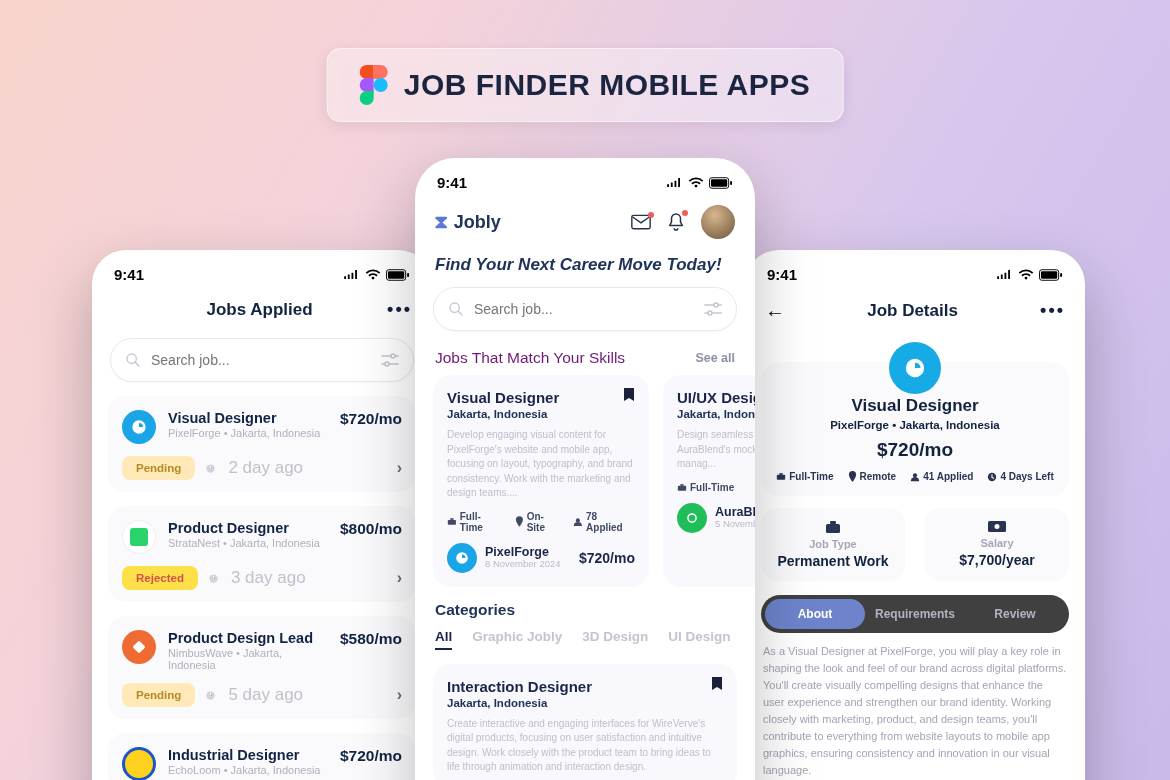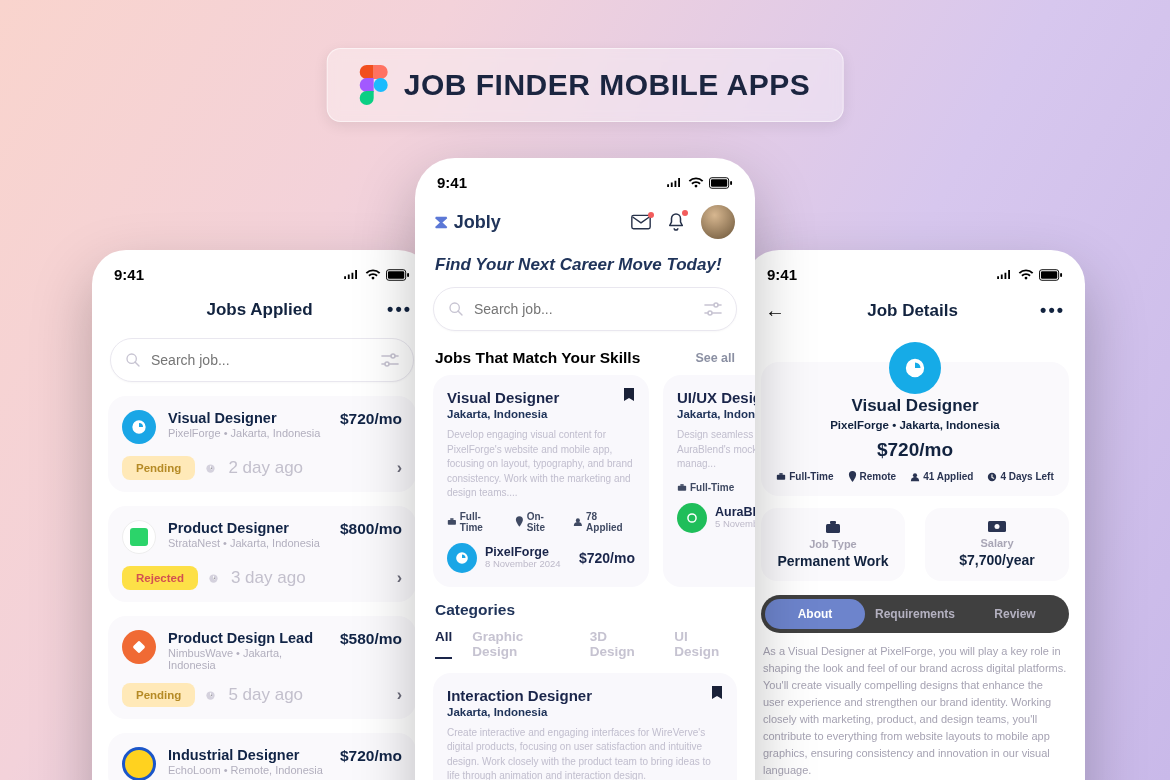--- a/index.html
+++ b/index.html
@@ -74,21 +74,21 @@
   .app-top { display:flex; align-items:center; padding: 8px 20px 10px; gap:10px; }
   .brand { display:flex; align-items:center; gap:6px; font-weight:800; color:#20345a; font-size:18px; }
   .brand-ic { color:#5c78d6; font-size:18px; transform: scaleX(1.1); }
   .top-right { margin-left:auto; display:flex; align-items:center; gap:16px; }
   .icbtn { position:relative; color:#27324a; }
   .dot-red { position:absolute; top:-2px; right:-3px; width:6px; height:6px; background:#f25c5c; border-radius:50%; }
   .avatar { width:34px; height:34px; border-radius:50%; background: radial-gradient(circle at 40% 30%, #d7b790, #6a5438); }
 
   .hero { font-size:17px; font-weight:800; color:#20345a; padding: 6px 20px 6px; font-style: italic; }
   .section-row { display:flex; align-items:center; justify-content:space-between; padding: 4px 20px 8px; }
-  .section-h { font-size:15.5px; font-weight:700; color:#000000; }
+  .section-h { font-size:15.5px; font-weight:400; color:#701a75; }
   .see-all { font-size:12.5px; color:#8b90a3; font-weight:600; }
 
   .match-row { display:flex; gap:14px; padding: 0 0 0 18px; overflow:hidden; }
   .match-card { width:216px; flex-shrink:0; background:#f9f8fc; border-radius:18px; padding:14px; position:relative; }
   .bookmark { position:absolute; top:12px; right:14px; color:#1a2138; }
   .mc-title { font-size:15px; font-weight:800; color:#1a254a; }
   .mc-loc { font-size:11.5px; color:#20345a; font-weight:600; margin-top:2px; }
   .mc-desc { font-size:10px; color:#c1bece; line-height:1.45; margin-top:8px; }
   .mc-tags { display:flex; gap:12px; margin-top:10px; font-size:10px; color:#404a63; font-weight:600; }
   .mc-tags span { display:flex; align-items:center; gap:3px; }
@@ -250,21 +250,21 @@
           </span>
         <span class="chev">›</span>
       </div>
     </div>
 
     <div class="card">
       <div class="card-top">
         <div class="logo logo-yellow"></div>
         <div>
           <div class="job-title">Industrial Designer</div>
-          <div class="job-sub">EchoLoom • Remote, Indonesia</div>
+          <div class="job-sub">EchoLoom • Jakarta, Indonesia</div>
         </div>
         <div class="price">$720/mo</div>
       </div>
 
     </div>
   </div>
 </div>
 
 <div class="phone phone-mid">
   <div class="statusbar">
@@ -392,21 +392,21 @@
           <div class="mc-co">AuraBlend</div>
           <div class="mc-date">5 November 2024</div>
         </div>
       </div>
     </div>
   </div>
 
   <div class="cat-title">Categories</div>
   <div class="tabs">
     <span class="active">All</span>
-    <span>Graphic Design</span>
+    <span>Graphic Jobly</span>
     <span>3D Design</span>
     <span>UI Design</span>
   </div>
   <div class="match-card" style="margin:4px 18px 0; width:auto;">
     <span class="bookmark">
         <svg width="12" height="15" viewBox="0 0 12 15">
           <path fill="#1a2138" d="M1 1h10v13l-5-3-5 3z"></path>
         </svg>
       </span>
     <div class="mc-title">Interaction Designer</div>

